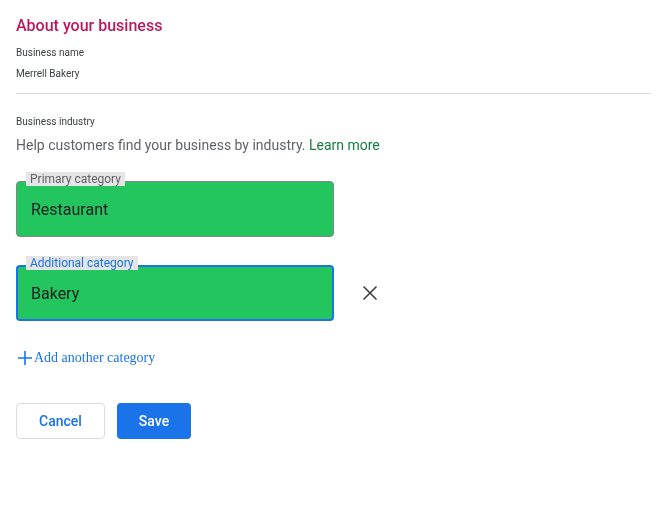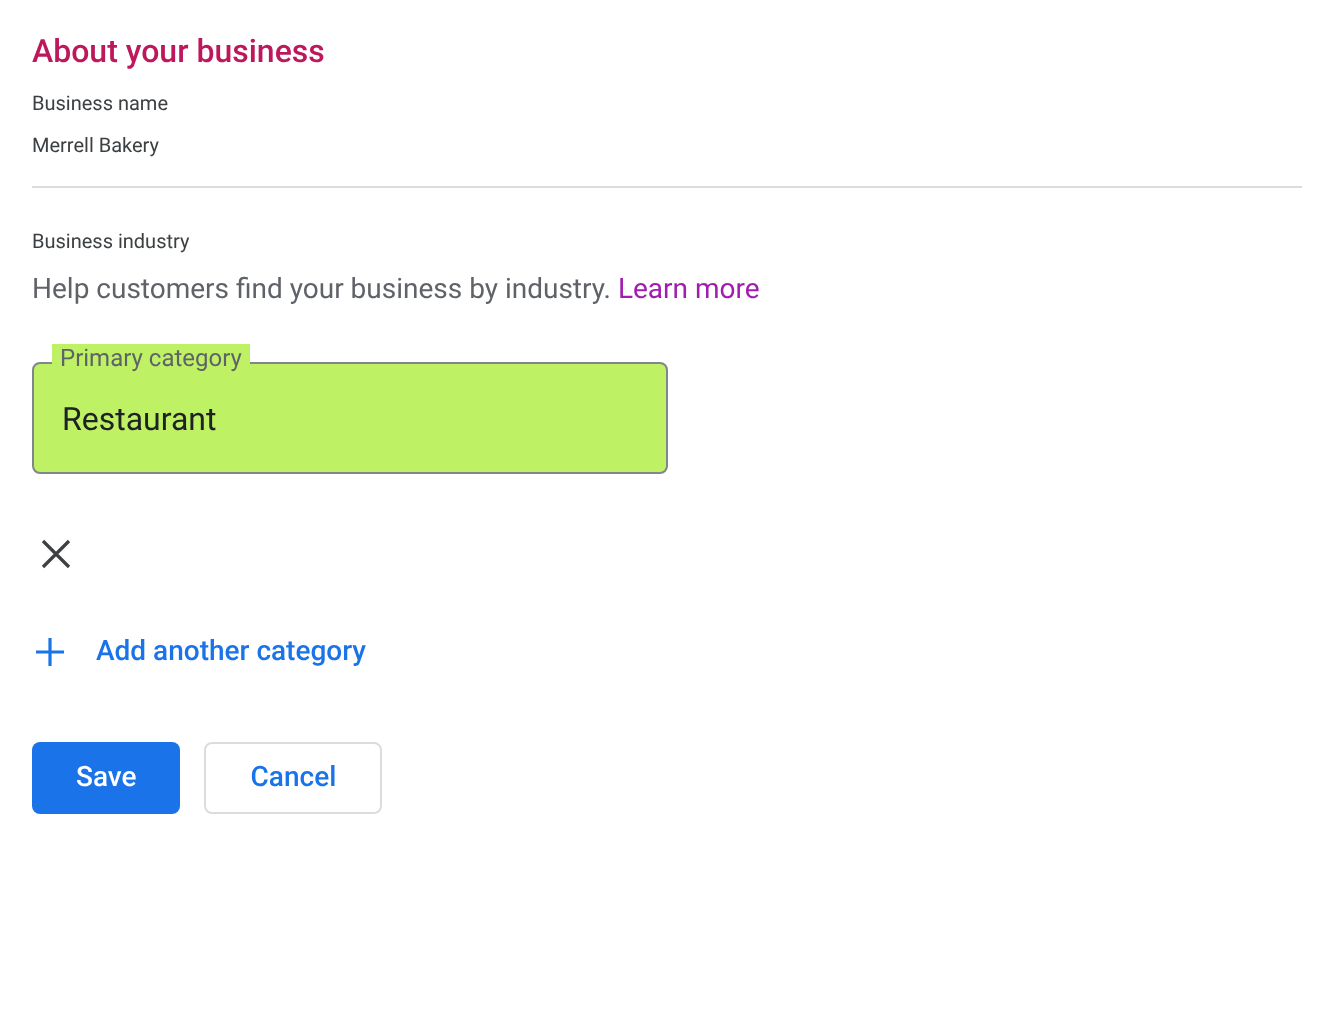--- a/index.html
+++ b/index.html
@@ -31,50 +31,50 @@
       height: 1px;
       background: #dadce0;
       margin-bottom: 22px;
     }
     .help-text {
       font-size: 14px;
       color: #5f6368;
       margin-bottom: 28px;
     }
     .learn-more {
-      color: #a21caf;
+      color: #15803d;
       text-decoration: none;
       cursor: pointer;
     }
     .field-wrap {
       position: relative;
       display: inline-block;
       margin-bottom: 28px;
     }
     .text-field {
       width: 318px;
       height: 56px;
       border: 1px solid #80868b;
       border-radius: 4px;
       padding: 0 14px;
       font-size: 16px;
       color: #202124;
-      background: #bef264;
+      background: #22c55e;
       font-family: inherit;
       outline: none;
     }
     .text-field.focused {
       border: 2px solid #1a73e8;
       padding: 0 13px;
     }
     .field-legend {
       position: absolute;
       top: -9px;
       left: 10px;
-      background: #bef264;
+      background: #e5e5e5;
       padding: 0 4px;
       font-size: 12px;
       color: #5f6368;
     }
     .field-legend.focused {
       color: #1a73e8;
     }
     .row {
       display: flex;
       align-items: center;
@@ -85,26 +85,26 @@
       height: 24px;
       cursor: pointer;
       display: flex;
       align-items: center;
       justify-content: center;
       color: #3c4043;
     }
     .add-link {
       display: inline-flex;
       align-items: center;
-      gap: 14px;
       color: #1a73e8;
       font-size: 14px;
       font-weight: 500;
       cursor: pointer;
       margin-bottom: 36px;
+      font-family: Liberation Serif, serif;
     }
     .add-link .plus {
       width: 18px;
       height: 18px;
       display: flex;
       align-items: center;
       justify-content: center;
     }
     .button-row {
       display: flex;
@@ -150,35 +150,39 @@
 <div class="help-text">
   <span>Help customers find your business by industry. </span><a class="learn-more">Learn more</a>
 </div>
 
 <div class="field-wrap">
   <span class="field-legend">Primary category</span>
   <input type="text" class="text-field" value="Restaurant" style="">
 </div>
 
 <div class="row">
+  <div class="field-wrap" style="margin-bottom:28px">
+    <span class="field-legend focused">Additional category</span>
+    <input type="text" class="text-field focused" value="Bakery" style="">
+  </div>
   <div class="close-icon" style="margin-bottom:28px">
     <svg width="16" height="16" viewBox="0 0 16 16">
       <path d="M1.5 1.5 L14.5 14.5 M14.5 1.5 L1.5 14.5" stroke="#3c4043" stroke-width="1.6" fill="none"></path>
     </svg>
   </div>
 </div>
 
 <div class="add-link">
   <span class="plus">
     <svg width="16" height="16" viewBox="0 0 16 16">
       <path d="M8 1 L8 15 M1 8 L15 8" stroke="#1a73e8" stroke-width="1.6" fill="none"></path>
     </svg>
   </span>
   <span>Add another category</span>
 </div>
 
 <div class="button-row">
+  <button class="btn btn-secondary">Cancel</button>
   <button class="btn btn-primary">Save</button>
-  <button class="btn btn-secondary">Cancel</button>
 </div>
 
 
 
 
 </body></html>

